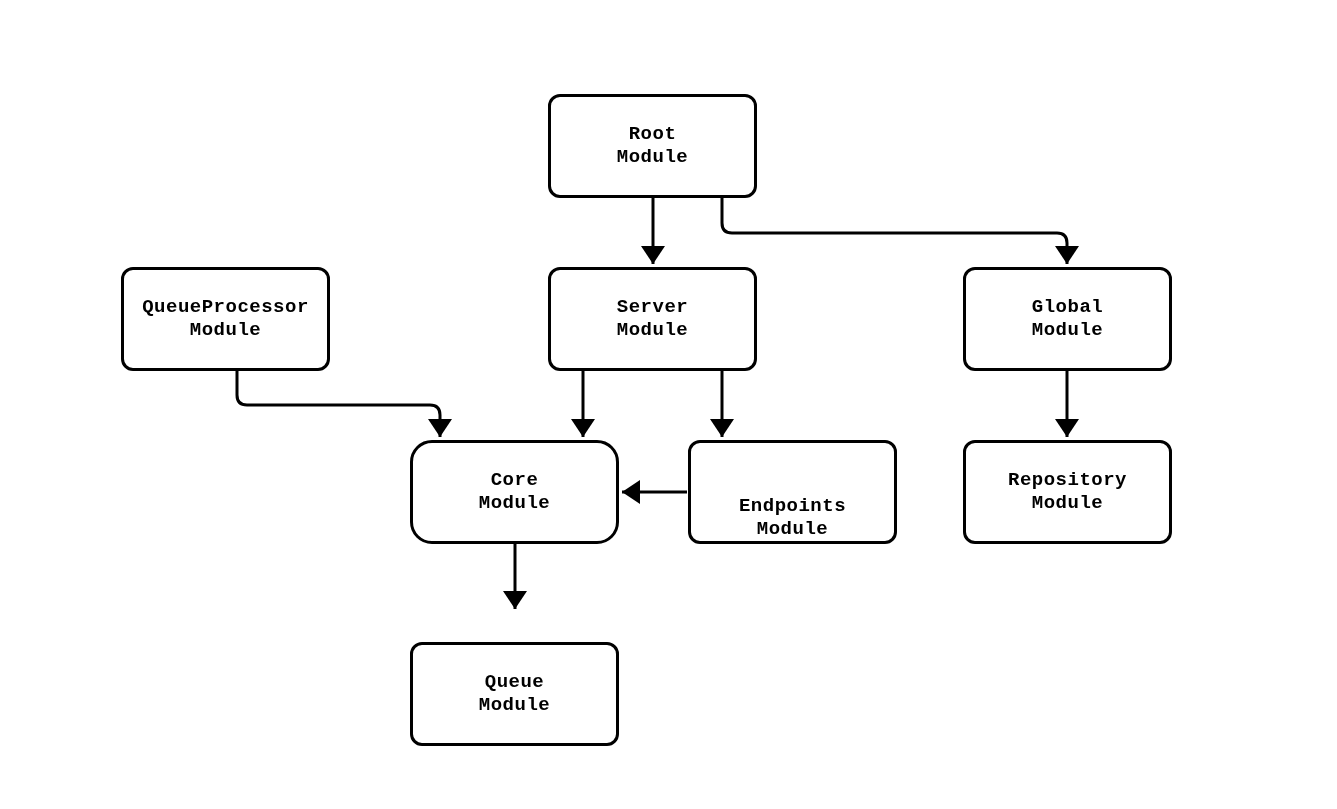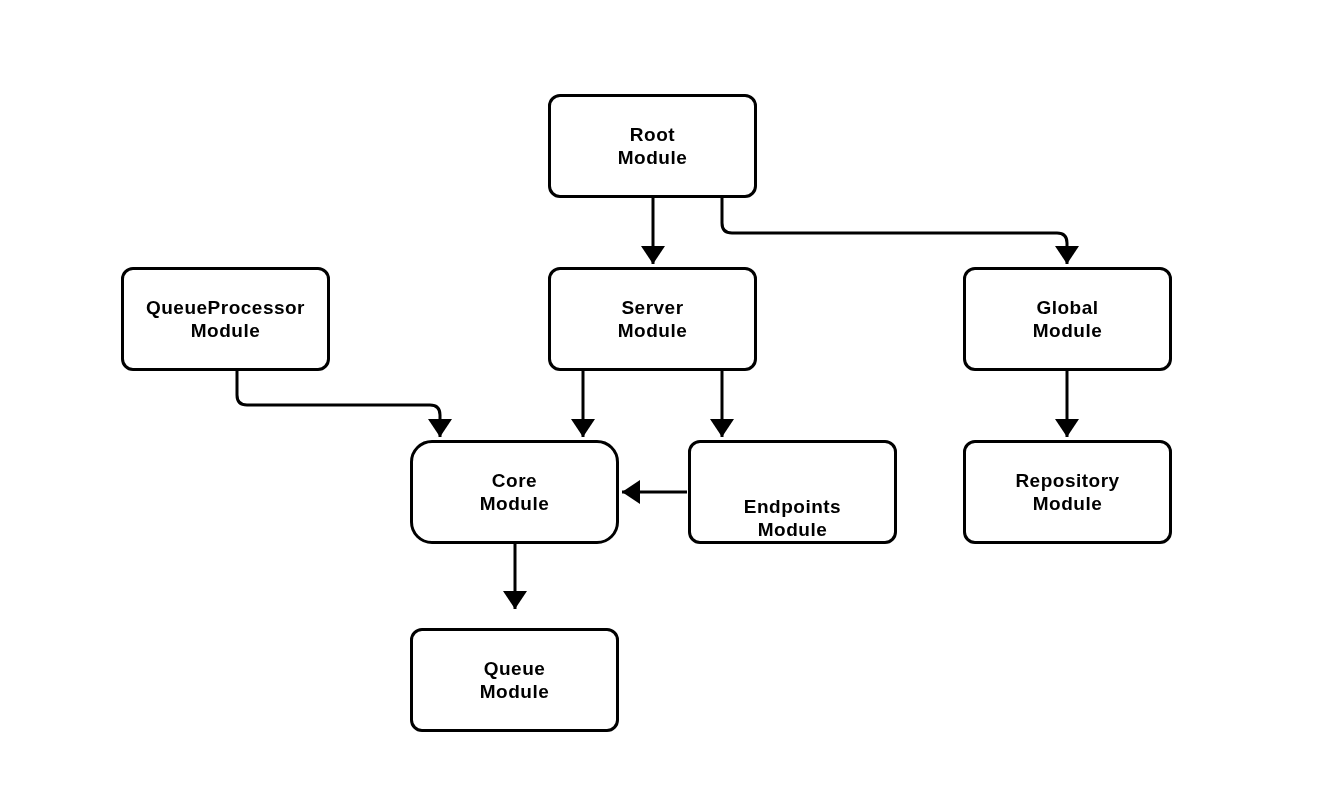--- a/index.html
+++ b/index.html
@@ -6,21 +6,21 @@
     margin: 0;
     padding: 0;
     background: #ffffff;
   }
   .canvas {
     position: relative;
     width: 1265px;
     height: 809px;
     background: #ffffff;
     overflow: hidden;
-    font-family: Liberation Sans, sans-serif;
+    font-family: Liberation Mono, monospace;
   }
   svg.edges {
     position: absolute;
     left: 0;
     top: 0;
     width: 1337px;
     height: 809px;
   }
   .edge {
     fill: none;
@@ -46,21 +46,21 @@
     color: #000000;
     letter-spacing: 0.5px;
   }
   #n-root           { left: 548px; top:  94px; }
   #n-queueprocessor { left: 121px; top: 267px; text-align: center; }
   #n-server         { left: 548px; top: 267px; }
   #n-global         { left: 963px; top: 267px; }
   #n-core           { left: 410px; top: 440px; border-radius: 22px; }
   #n-endpoints      { left: 688px; top: 440px; justify-content: flex-end; }
   #n-repository     { left: 963px; top: 440px; }
-  #n-queue          { left: 410px; top: 628px; }
+  #n-queue          { left: 410px; top: 642px; }
 </style>
 </head>
 <body>
 
 <div class="canvas">
 
   <svg class="edges" viewBox="0 0 1337 809" xmlns="http://www.w3.org/2000/svg">
     <defs>
       <marker id="arrow" markerWidth="6" markerHeight="8" refX="6" refY="4" orient="auto-start-reverse" markerUnits="strokeWidth">
         <path d="M0,0 L6,4 L0,8 z" fill="#000000"></path>

